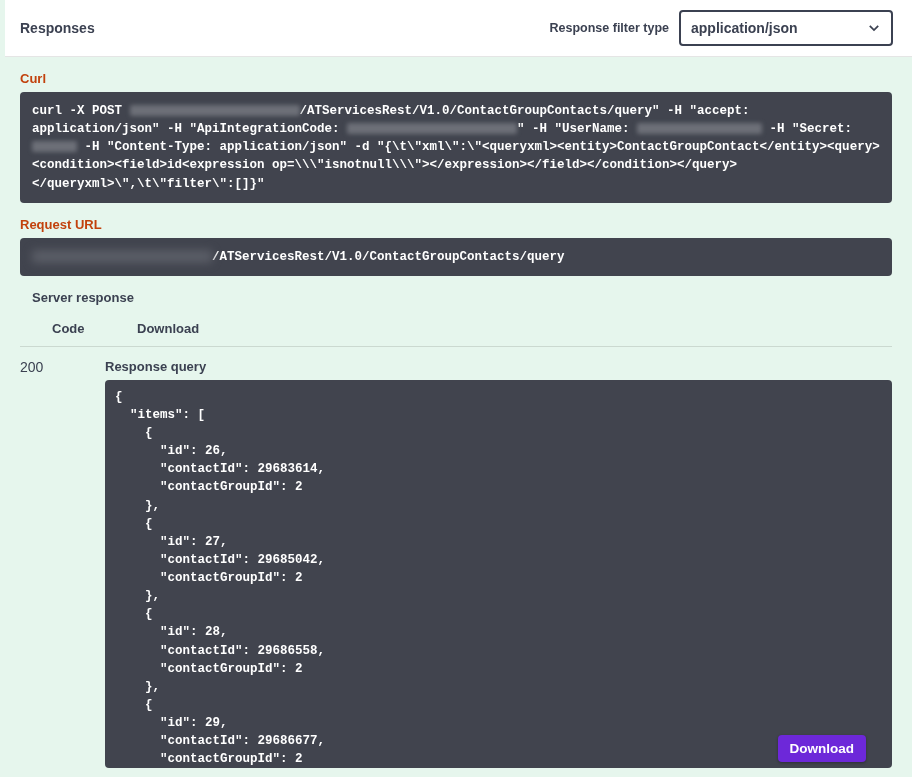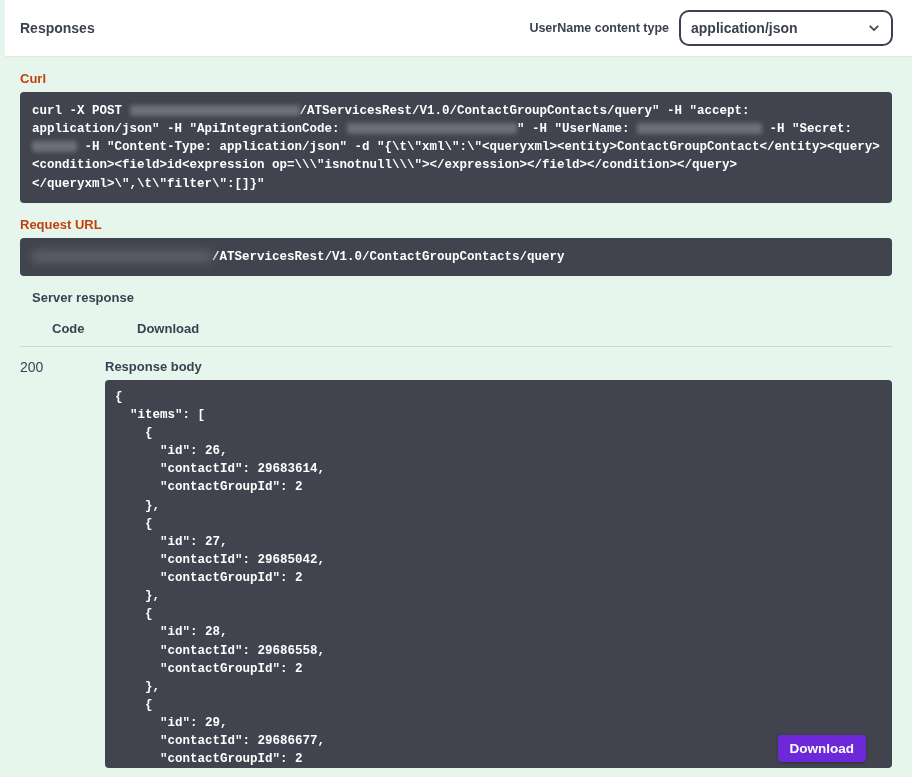--- a/index.html
+++ b/index.html
@@ -32,21 +32,21 @@
     gap: 10px;
   }
   .content-type-label {
     font-size: 12.5px;
     color: #3b4151;
     font-weight: 600;
   }
   .select-wrap {
     position: relative;
     border: 2px solid #3b4151;
-    border-radius: 10px;
+    border-radius: 4px;
     width: 214px;
     height: 36px;
     display: flex;
     align-items: center;
     padding: 0 30px 0 10px;
     background: #fff;
   }
   .select-value {
     font-size: 14px;
     font-weight: 700;
@@ -185,21 +185,21 @@
   }
 </style>
 </head>
 <body>
 
 <div class="container">
 
   <div class="header-row">
     <div class="header-title">Responses</div>
     <div class="content-type-wrap">
-      <span class="content-type-label">UserName content type</span>
+      <span class="content-type-label">Response filter type</span>
       <div class="select-wrap">
         <span class="select-value">application/json</span>
         <svg class="chevron" viewBox="0 0 20 20" fill="none" stroke="#3b4151" stroke-width="2.5">
           <polyline points="4,7 10,13 16,7"></polyline>
         </svg>
       </div>
     </div>
   </div>
 
   <div class="body-area">
@@ -213,21 +213,21 @@
     <div class="server-response-label">Server response</div>
 
     <div class="col-headers">
       <div class="col-code-h">Code</div>
       <div class="col-details-h">Download</div>
     </div>
 
     <div class="row">
       <div class="code-col">200</div>
       <div class="details-col">
-        <div class="rb-label">Response body</div>
+        <div class="rb-label">Response query</div>
         <div class="response-body-box">{
   "items": [
     {
       "id": 26,
       "contactId": 29683614,
       "contactGroupId": 2
     },
     {
       "id": 27,
       "contactId": 29685042,

